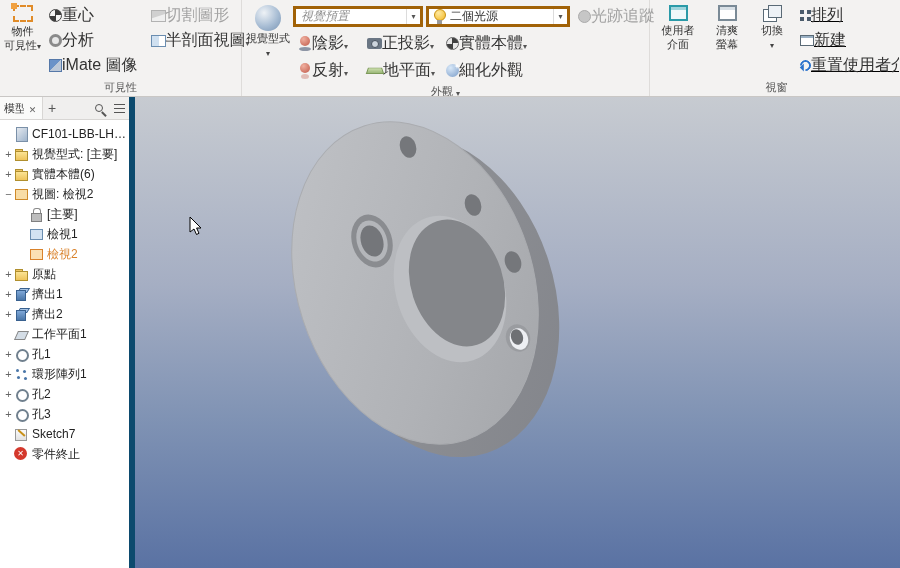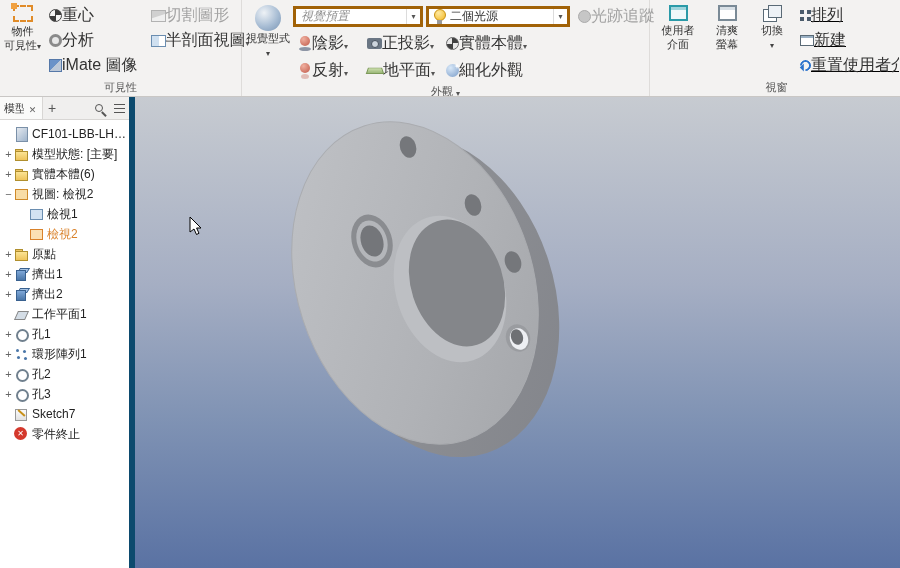--- a/index.html
+++ b/index.html
@@ -301,31 +301,35 @@
 
       <div class="tree">
         <div class="trow">
           <span class="texp"></span>
           <span class="tico tico-ipt"></span>
           <span class="tlabel">CF101-LBB-LH.ipt</span>
         </div>
         <div class="trow">
           <span class="texp">+</span>
           <span class="tico tico-folder"></span>
-          <span class="tlabel">模型狀態: [主要]</span>
+          <span class="tlabel">視覺型式: [主要]</span>
         </div>
         <div class="trow">
           <span class="texp">+</span>
           <span class="tico tico-folder"></span>
           <span class="tlabel">實體本體(6)</span>
         </div>
         <div class="trow">
           <span class="texp">−</span>
           <span class="tico tico-viewfold"></span>
           <span class="tlabel">視圖: 檢視2</span>
+        </div>
+        <div class="trow child">
+          <span class="tico tico-lock"></span>
+          <span class="tlabel">[主要]</span>
         </div>
         <div class="trow child">
           <span class="tico tico-view"></span>
           <span class="tlabel">檢視1</span>
         </div>
         <div class="trow child active">
           <span class="tico tico-view orange"></span>
           <span class="tlabel">檢視2</span>
         </div>
         <div class="trow">

